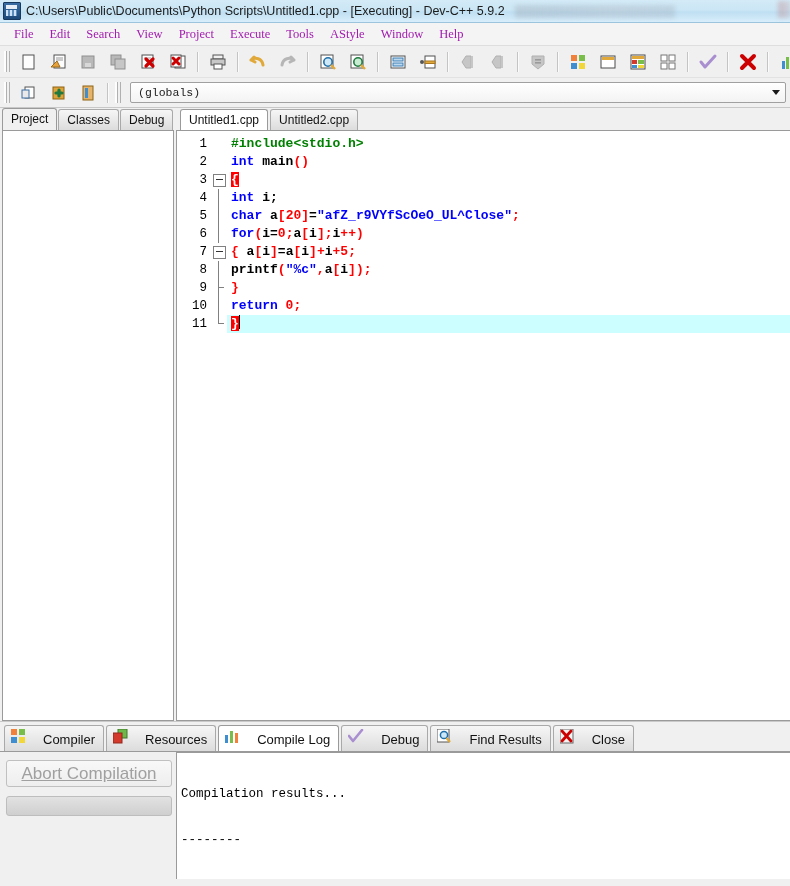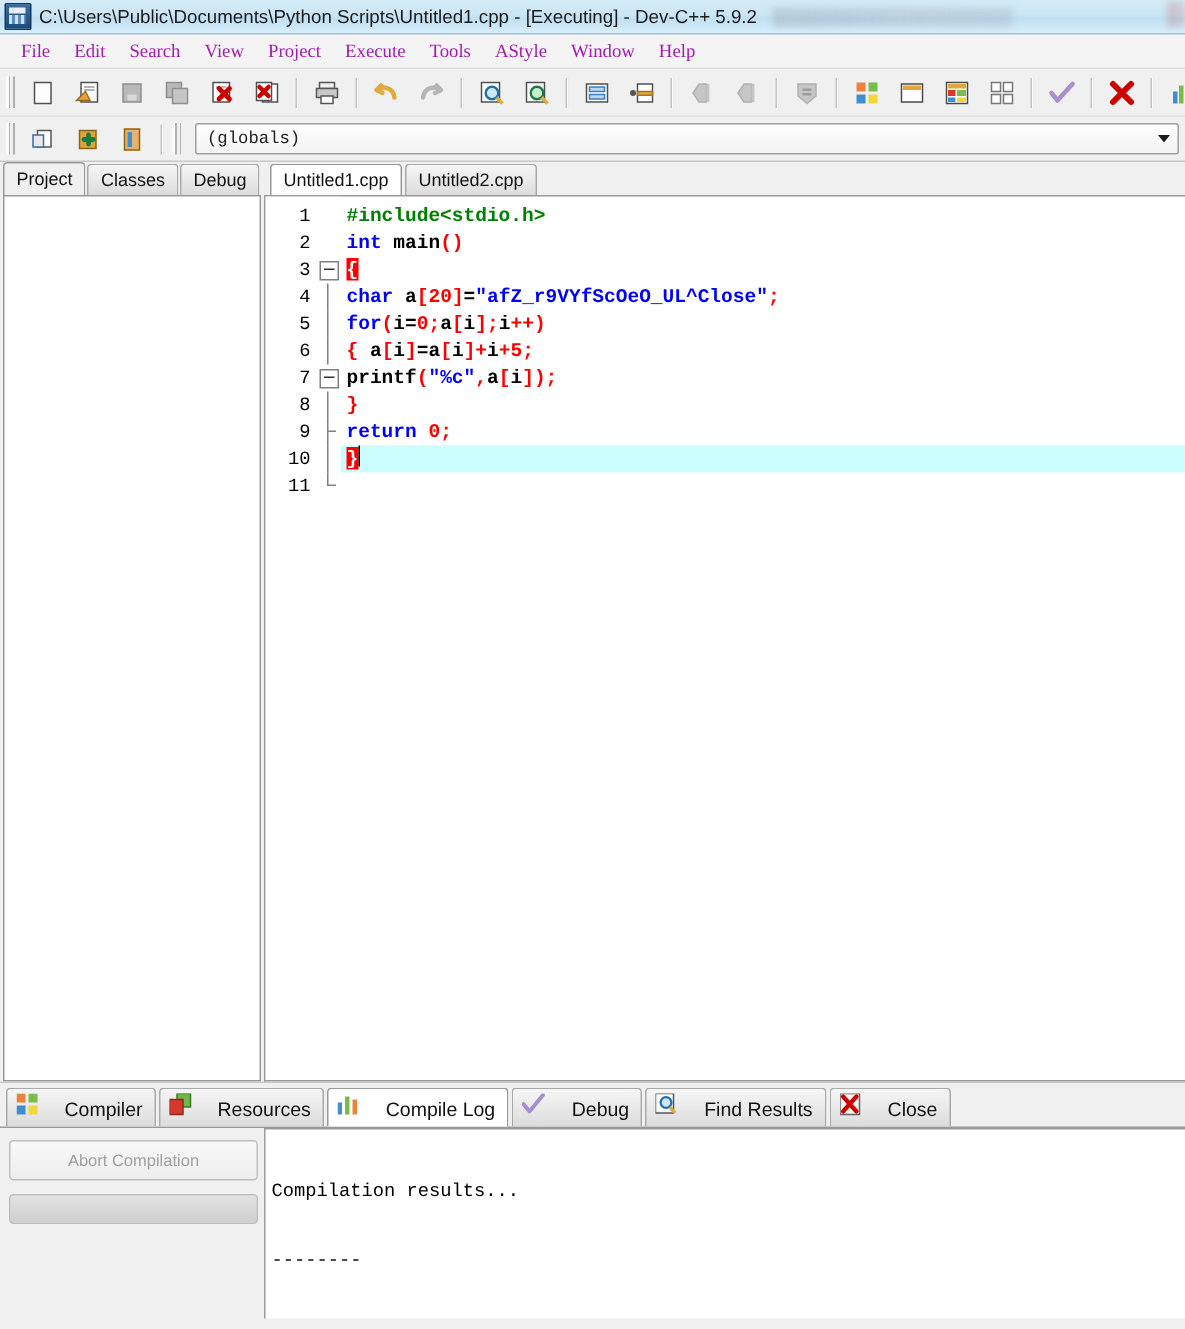--- a/index.html
+++ b/index.html
@@ -151,22 +151,23 @@
     font-size:13px;padding:3px 8px 4px 6px;border:1px solid #a9a9a9;border-bottom:none;
     background:linear-gradient(to bottom,#f6f6f6,#dcdcdc);border-radius:3px 3px 0 0;
     margin-right:2px;cursor:default;color:#111;line-height:15px;
   }
   .btab.active{background:#ffffff;border-color:#9a9a9a;}
   .blower{display:flex;height:127px;border-top:1px solid #9a9a9a;background:#f0f0f0;}
   .bleft{width:176px;flex:0 0 auto;padding:8px 6px 0 6px;box-sizing:border-box;}
   .abortbtn{
     width:100%;height:25px;border:1px solid #c0c0c0;border-radius:3px;
     background:linear-gradient(to bottom,#f8f8f8,#eeeeee);
-    color:#a0a0a0;font-size:11px;display:flex;align-items:center;justify-content:center;
+    color:#a0a0a0;font-size:17px;display:flex;align-items:center;justify-content:center;
     cursor:default;
+    text-decoration:underline;
   }
   .progbar{
     width:100%;height:18px;margin-top:9px;border:1px solid #bdbdbd;border-radius:3px;
     background:linear-gradient(to bottom,#e2e2e2,#cfcfcf);
   }
   .logpane{
     flex:1;background:#ffffff;border:1px solid #9a9a9a;border-right:none;border-bottom:none;
     font-family:"Liberation Mono",monospace;font-size:12.5px;color:#000;
     padding:4px 0 0 4px;overflow:hidden;white-space:pre;position:relative;min-width:0;
   }
@@ -460,20 +461,21 @@
         <div class="fl">
             <span class="corner"></span>
             <span class="corner2"></span>
           </div>
       </div>
 
       <div class="codearea">
         <div class="cline"><span class="pp">#include&lt;stdio.h&gt;</span></div>
         <div class="cline"><span class="kw">int </span><span class="fn">main</span><span class="brk">()</span></div>
         <div class="cline"><span class="bracehl">{</span></div>
+        <div class="cline"><span class="kw">int </span><span class="plain">i;</span></div>
         <div class="cline"><span class="kw">char </span><span class="plain">a</span><span class="brk">[</span><span class="num">20</span><span class="brk">]</span><span class="plain">=</span><span class="str">"</span><span class="str">afZ_r9VYfScOeO_UL^Close</span><span class="str">"</span><span class="num">;</span></div>
         <div class="cline"><span class="kw">for</span><span class="brk">(</span><span class="plain">i=</span><span class="num">0</span><span class="num">;</span><span class="plain">a</span><span class="brk">[</span><span class="plain">i</span><span class="brk">]</span><span class="num">;</span><span class="plain">i</span><span class="num">++</span><span class="brk">)</span></div>
         <div class="cline"><span class="brk">{</span><span class="plain"> a</span><span class="brk">[</span><span class="plain">i</span><span class="brk">]</span><span class="plain">=a</span><span class="brk">[</span><span class="plain">i</span><span class="brk">]</span><span class="num">+</span><span class="plain">i</span><span class="num">+</span><span class="num">5</span><span class="num">;</span></div>
         <div class="cline"><span class="plain">printf</span><span class="brk">(</span><span class="str">"</span><span class="str">%c</span><span class="str">"</span><span class="num">,</span><span class="plain">a</span><span class="brk">[</span><span class="plain">i</span><span class="brk">]</span><span class="brk">)</span><span class="num">;</span></div>
         <div class="cline"><span class="brk">}</span></div>
         <div class="cline"><span class="kw">return </span><span class="num">0</span><span class="num">;</span></div>
         <div class="cline current"><span class="bracehl">}</span><span class="caret"></span></div>
       </div>
     </div>
   </div>

